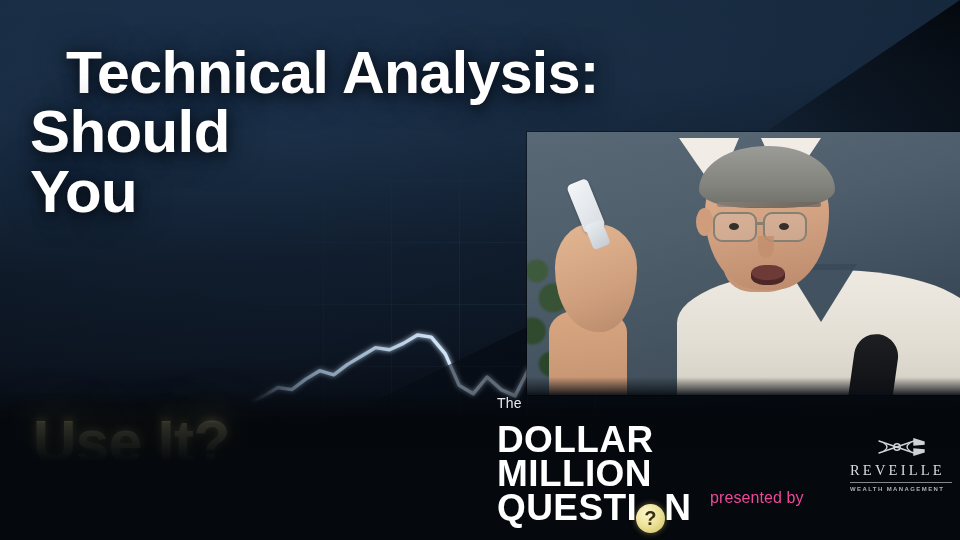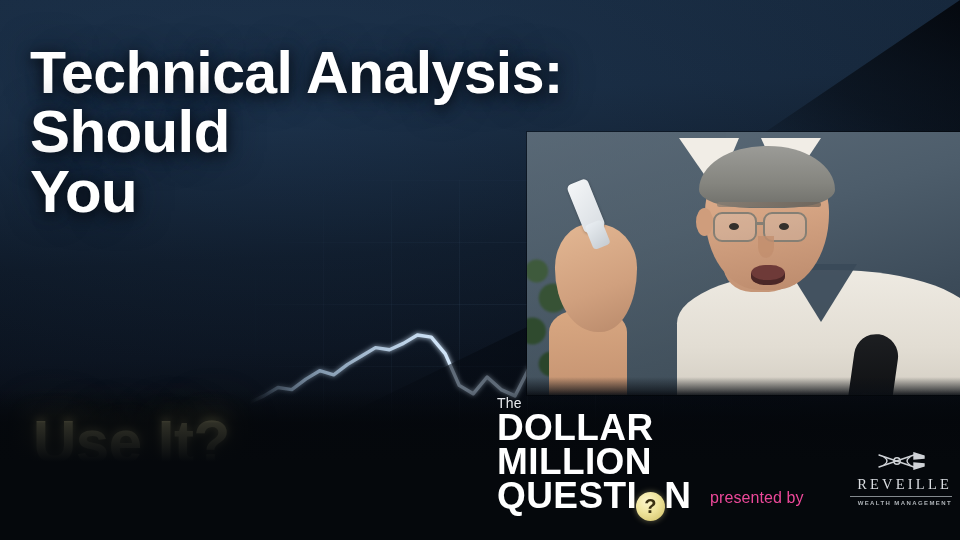--- a/index.html
+++ b/index.html
@@ -65,21 +65,21 @@
     position:absolute; left:30px; top:44px;
     width:470px;
     color:#fff;
     font-weight:700;
     letter-spacing:-.6px;
     line-height:.99;
     text-shadow:0 3px 14px rgba(0,0,0,.75), 0 0 34px rgba(10,22,40,.9);
     z-index:6;
   }
   .headline .ln { display:block; font-size:60px; white-space:nowrap; }
-  .headline .ln.l1 { font-size:59px; }
+  .headline .ln.l1 { font-size:59px;margin-left:36px; }
 
   .headline-accent {
     position:absolute; left:33px; top:407px;
     font-size:60px; font-weight:700; letter-spacing:-.5px;
     color:#f2e6a2;
     text-shadow:
       0 0 8px rgba(246,233,150,.85),
       0 0 26px rgba(230,205,95,.55),
       0 0 58px rgba(200,170,60,.35);
     z-index:6;
@@ -224,21 +224,21 @@
     z-index:7;
   }
 
   .mdq {
     position:absolute; left:497px; top:397px;
     color:#fff; z-index:8;
     line-height:.92;
   }
   .mdq .the {
     font-size:14px; font-weight:400; letter-spacing:.2px; color:#e8eaee;
-    display:block; margin-bottom:1px;
+    display:block; margin-bottom:13px;
   }
   .mdq .big {
     display:block; font-size:37px; font-weight:700; letter-spacing:.4px;
     color:#fff;
   }
   .mdq .big.row3 { position:relative; }
   .qmark {
     display:inline-block; position:relative; top:5px;
     width:29px; height:29px; border-radius:50%;
     background:radial-gradient(circle at 38% 32%, #fdf6cd 0%, #efe49b 45%, #cdbc63 100%);
@@ -247,22 +247,22 @@
     margin:0 -1px;
     box-shadow:0 0 6px rgba(240,226,150,.4);
   }
 
   .presented {
     position:absolute; left:710px; top:489px;
     font-size:16px; color:#ec4899; letter-spacing:.1px; z-index:8;
   }
 
   .reveille {
-    position:absolute; left:850px; top:451px; width:102px; z-index:8;
-    text-align:right; color:#cfd2d6;
+    position:absolute; left:850px; top:437px; width:102px; z-index:8;
+    text-align:left; color:#cfd2d6;
   }
   .reveille .bugles { height:21px; position:relative; margin-bottom:4px; }
   .reveille .name {
     font-size:14.5px; letter-spacing:3.2px; font-weight:400;
     color:#d9dce0; font-family:"Liberation Serif", serif;
   }
   .reveille .rule {
     height:1px; background:#9aa0a6; margin:3px 0 3px 0; opacity:.85;
   }
   .reveille .sub {

